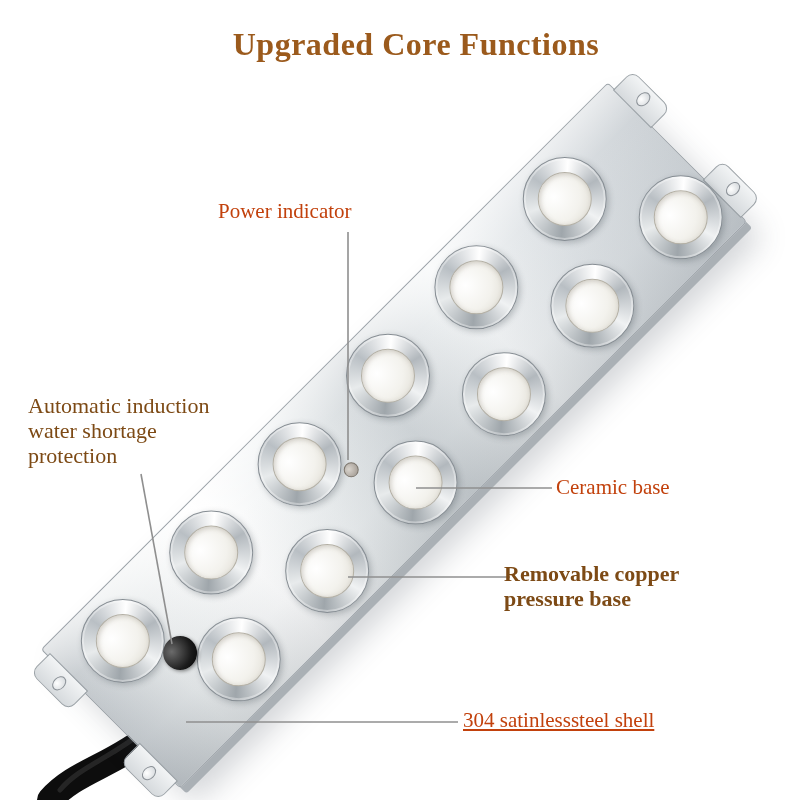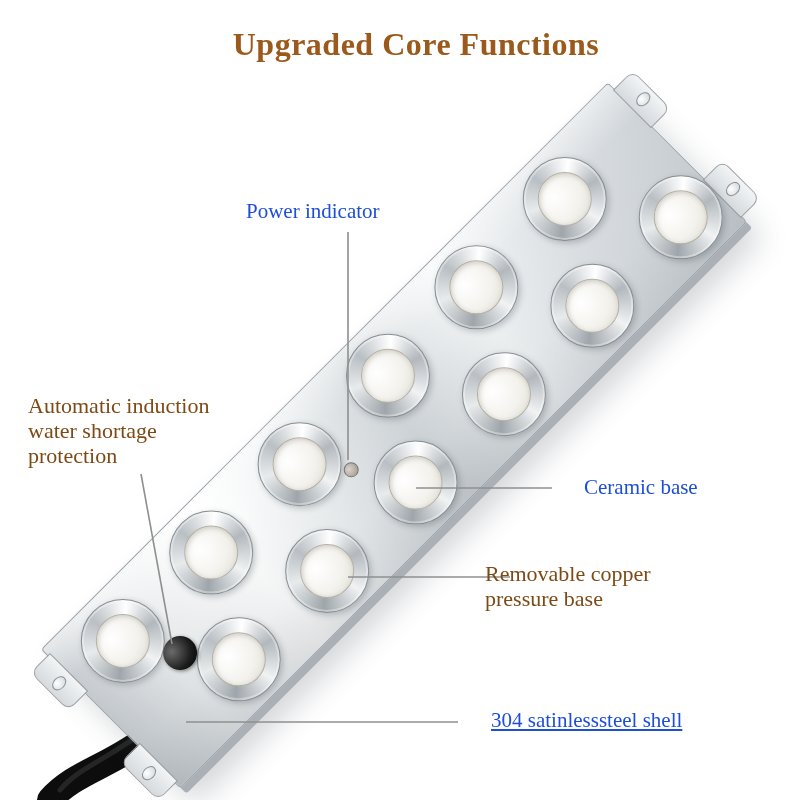--- a/index.html
+++ b/index.html
@@ -61,26 +61,26 @@
     position:absolute;left:78px;top:83px;width:34px;height:34px;border-radius:50%;
     background:radial-gradient(circle at 35% 30%, #6b6b6b, #1b1b1b 60%, #000);
     box-shadow:0 2px 4px rgba(0,0,0,.45);
   }
   
   .lines-svg{position:absolute;left:0;top:0;z-index:3;}
   .lines-svg line{stroke:#8f8f8f;stroke-width:1.6;}
   
   .label{position:absolute;z-index:4;font-size:21px;line-height:1.14;white-space:nowrap;}
   .label .ln{display:block;}
-  .dark{color:#1d4ed8;margin-left:28px;}
+  .dark{color:#c2410c;}
   .brown{color:#7d4a15;}
   .label-power{left:218px;top:200px;}
   .label-auto{left:28px;top:393px;font-size:22px;}
   .label-ceramic{left:556px;top:476px;}
-  .label-copper{left:485px;top:561px;font-size:22px;}
+  .label-copper{left:504px;top:561px;font-size:22px;font-weight:bold;}
   .label-shell{left:463px;top:709px;text-decoration:underline;}
 </style>
 </head>
 <body>
 
 <div class="stage">
 
   <h1 class="title">Upgraded Core Functions</h1>
 
   <svg class="cable-svg" width="800" height="800" viewBox="0 0 800 800">

